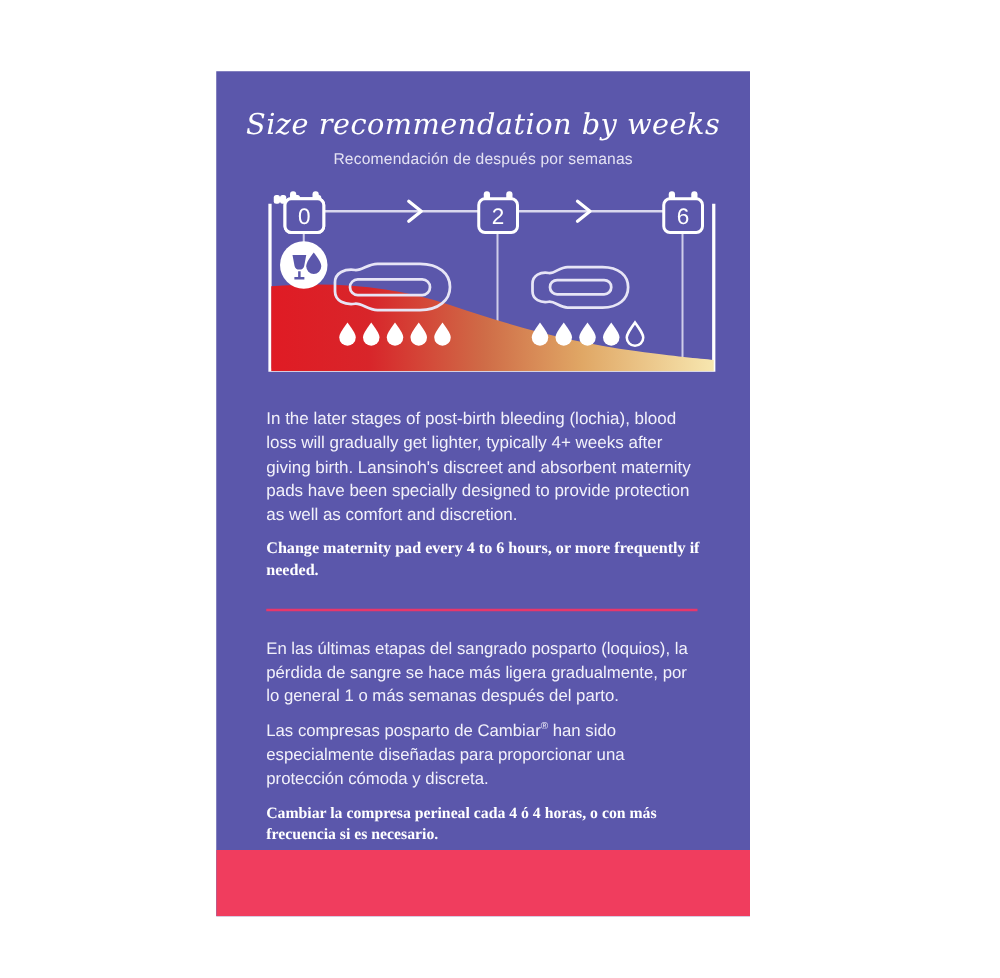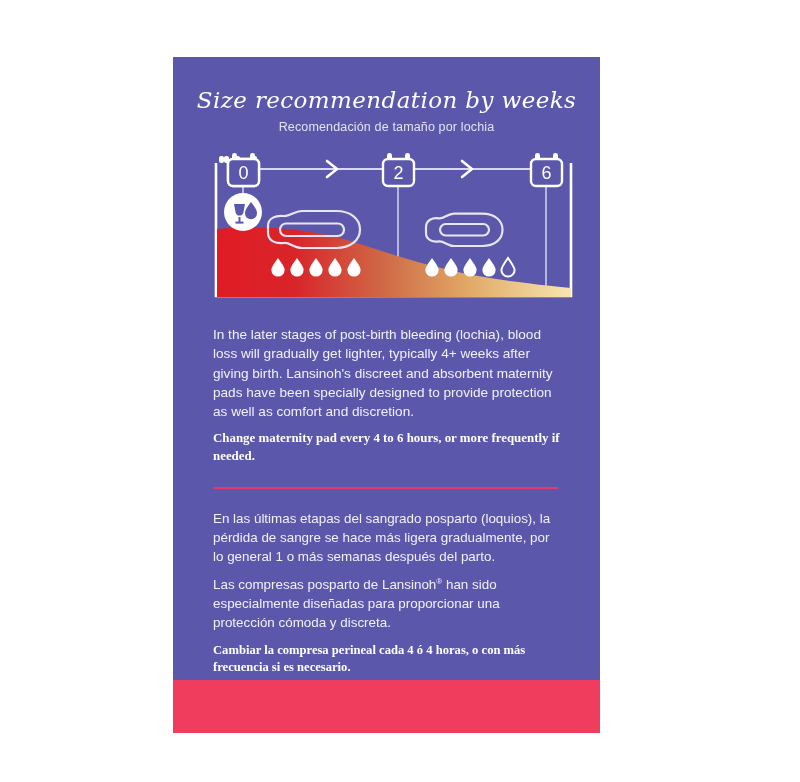--- a/index.html
+++ b/index.html
@@ -74,21 +74,21 @@
     background:#f03d5e;
   }
 </style>
 </head>
 <body>
 
 <div class="stage">
   <div class="card">
 
     <div class="title">Size recommendation by weeks</div>
-    <div class="subtitle">Recomendación de tamaño por lochia</div>
+    <div class="subtitle">Recomendación de después por semanas</div>
 
     <div class="info">
       <svg width="367" height="160" viewBox="0 0 367 160" xmlns="http://www.w3.org/2000/svg">
         <defs>
           <linearGradient id="flowGrad" x1="0" y1="0" x2="1" y2="0">
             <stop offset="0%" stop-color="#e01b24"></stop>
             <stop offset="22%" stop-color="#d8252a"></stop>
             <stop offset="48%" stop-color="#cf6c47"></stop>
             <stop offset="70%" stop-color="#e0a765"></stop>
             <stop offset="100%" stop-color="#f7e7b0"></stop>
@@ -193,19 +193,19 @@
       </svg>
     </div>
 
     <div class="copy">
       <p class="para">In the later stages of post-birth bleeding (lochia), blood loss will gradually get lighter, typically 4+ weeks after giving birth. Lansinoh's discreet and absorbent maternity pads have been specially designed to provide protection as well as comfort and discretion.</p>
       <p class="para bold">Change maternity pad every 4 to 6 hours, or more frequently if needed.</p>
 
       <hr class="rule">
 
       <p class="para es">En las últimas etapas del sangrado posparto (loquios), la pérdida de sangre se hace más ligera gradualmente, por lo general 1 o más semanas después del parto.</p>
-      <p class="para es"><span>Las compresas posparto de Lansinoh</span><sup class="reg">®</sup><span> han sido especialmente diseñadas para proporcionar una protección cómoda y discreta.</span></p>
+      <p class="para es"><span>Las compresas posparto de Cambiar</span><sup class="reg">®</sup><span> han sido especialmente diseñadas para proporcionar una protección cómoda y discreta.</span></p>
       <p class="para es bold">Cambiar la compresa perineal cada 4 ó 4 horas, o con más frecuencia si es necesario.</p>
     </div>
 
     <div class="band"></div>
   </div>
 </div>
 
 </body></html>

